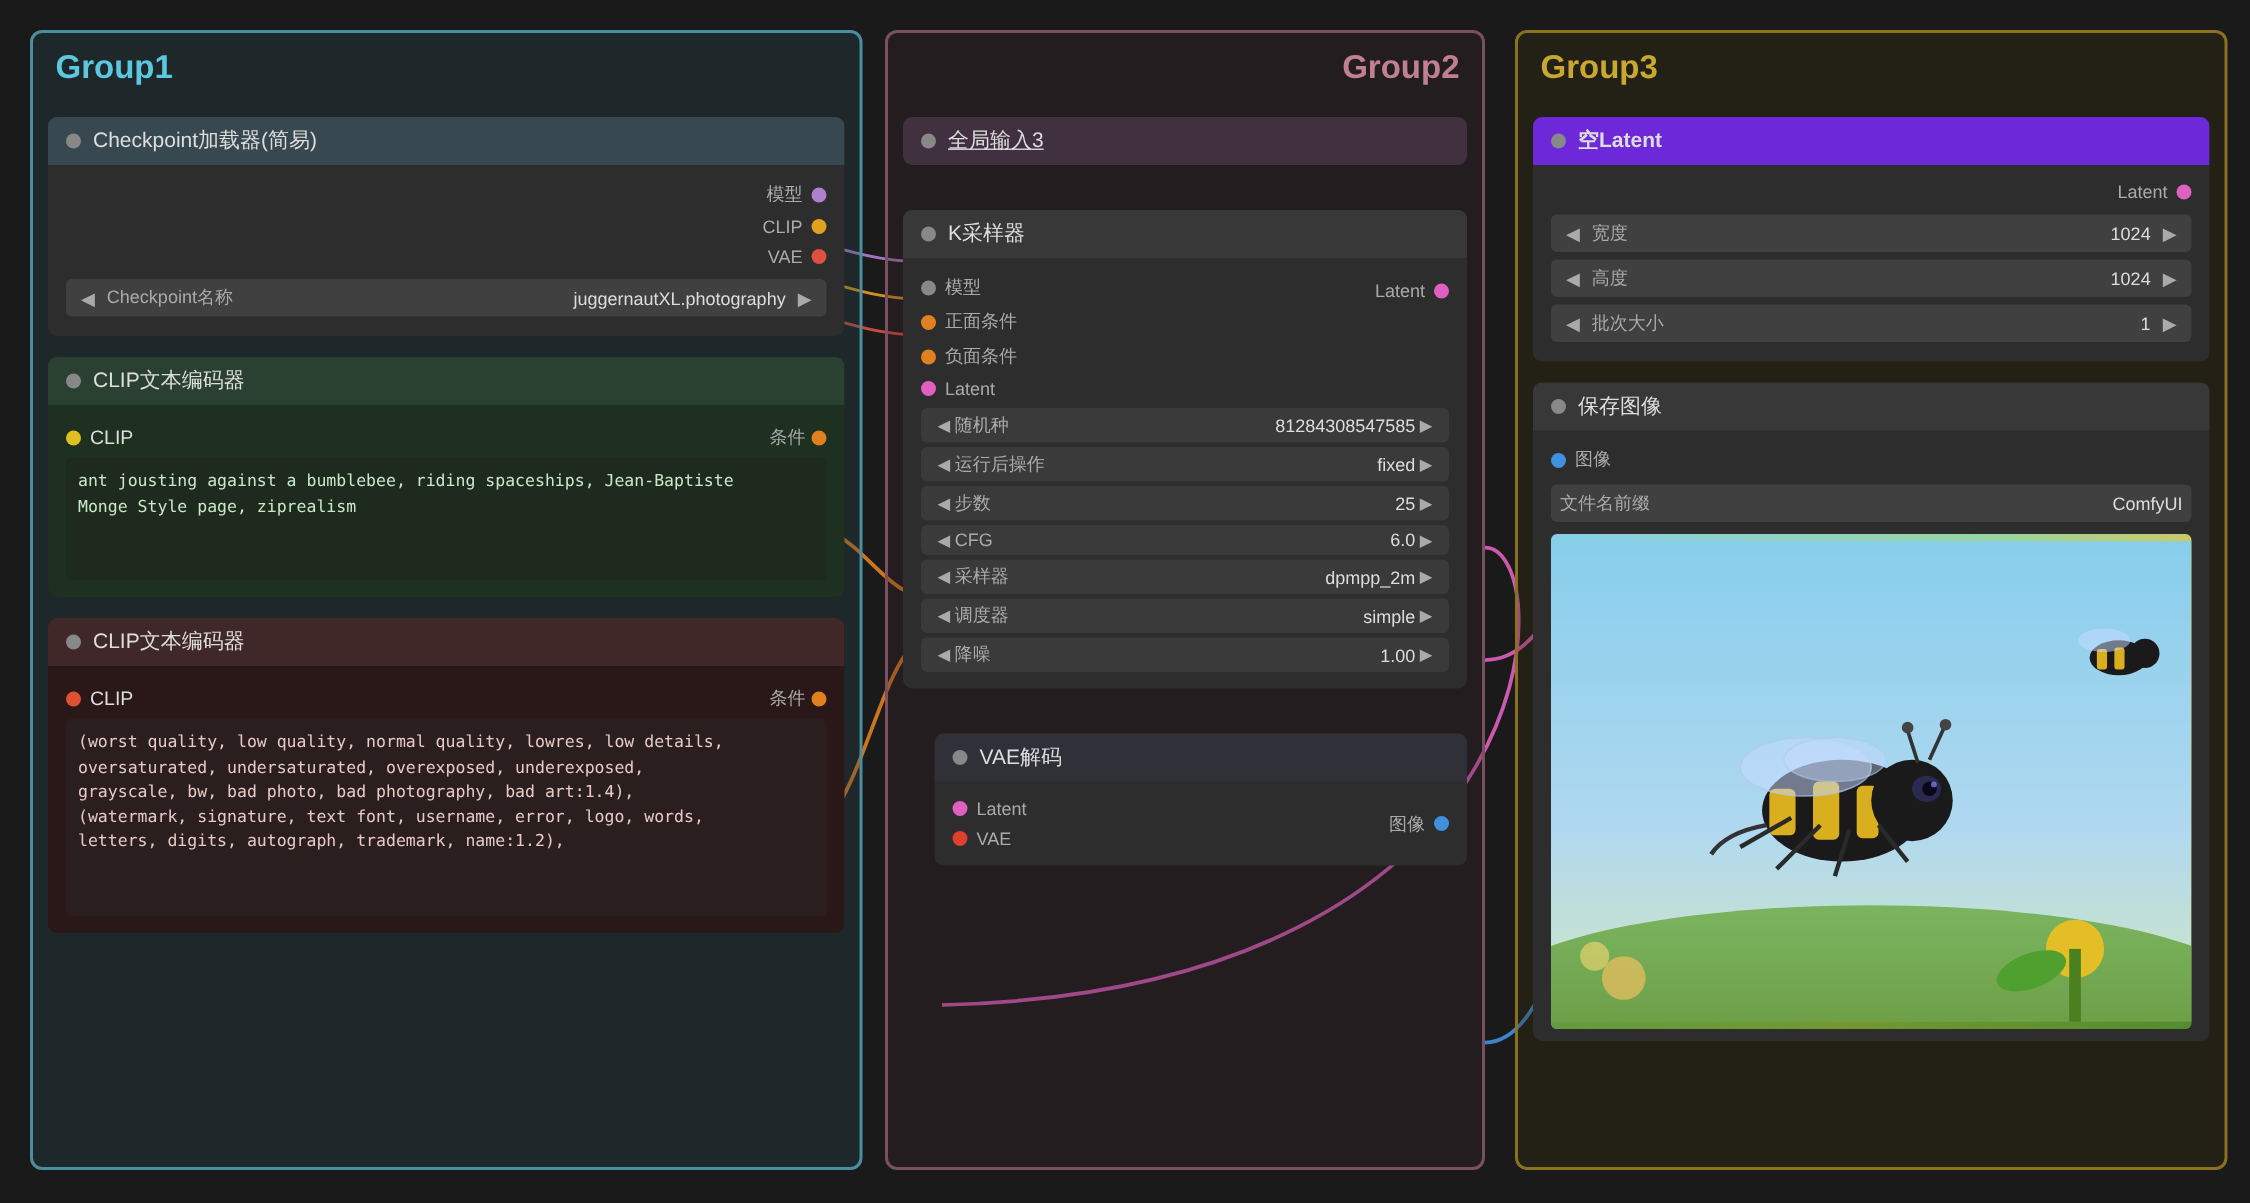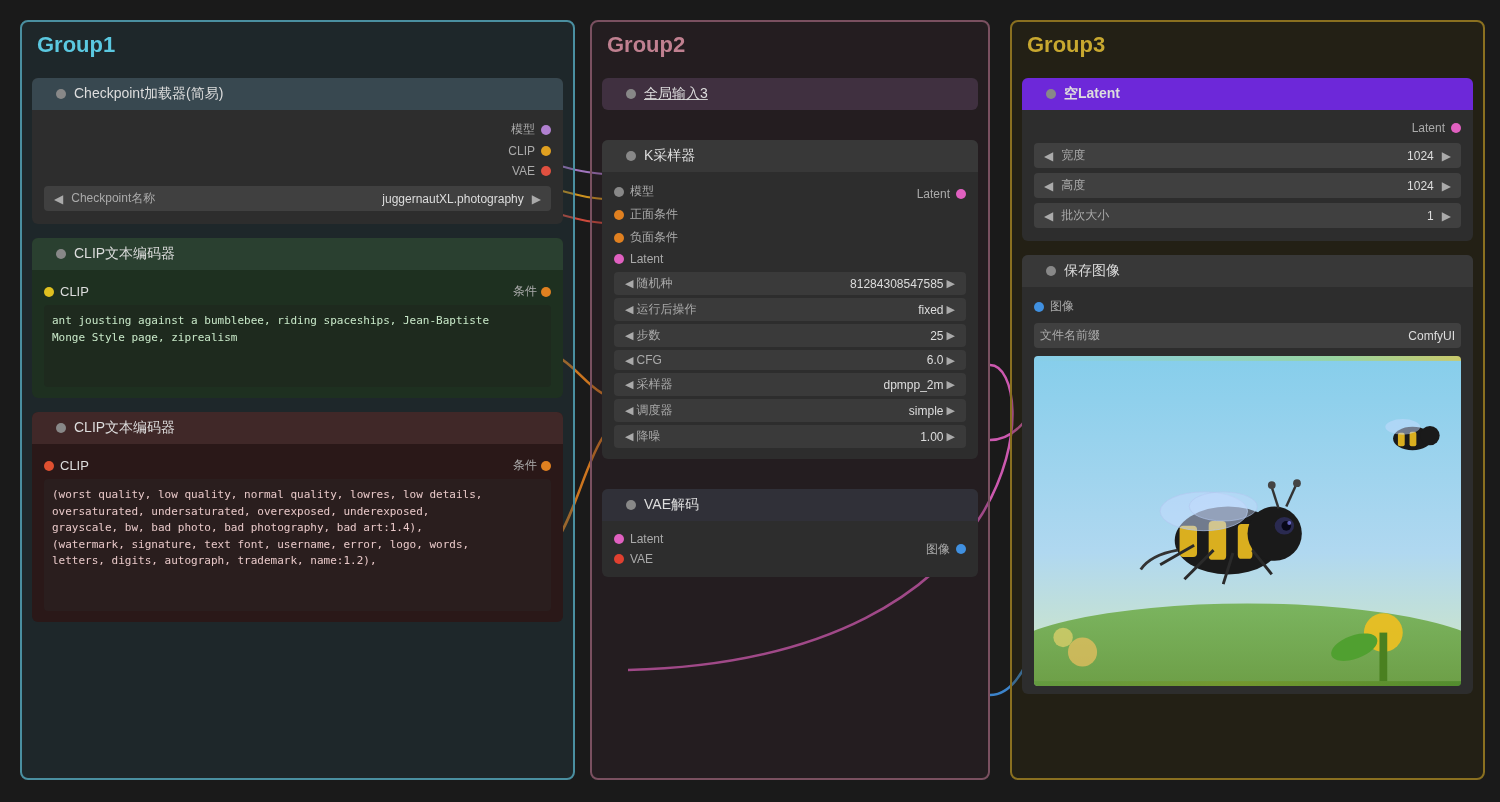--- a/index.html
+++ b/index.html
@@ -54,21 +54,21 @@
     
     #group2 {
       left: 590px;
       top: 20px;
       width: 400px;
       height: 760px;
       border: 2px solid #7a5060;
       background: rgba(60, 35, 45, 0.3);
       border-radius: 8px;
     }
-    #group2 .group-header { color: #c08090; }
+    #group2 .group-header { color: #c08090; text-align: right; }
 
     
     #group3 {
       left: 1010px;
       top: 20px;
       width: 475px;
       height: 760px;
       border: 2px solid #8a7020;
       background: rgba(55, 45, 10, 0.3);
       border-radius: 8px;
@@ -78,21 +78,21 @@
     
     .node {
       background: #2d2d2d;
       border-radius: 6px;
       margin-bottom: 14px;
       overflow: hidden;
     }
 
     .node-header {
       background: #3a3a3a;
-      padding: 7px 24px;
+      padding: 7px 12px;
       display: flex;
       align-items: center;
       gap: 8px;
       font-size: 14px;
       color: #ddd;
     }
 
     .node-dot {
       width: 10px;
       height: 10px;
@@ -445,21 +445,21 @@
           </div>
           <div class="param-row">
             <span class="p-arrow">◀</span>
             <span class="p-label">降噪</span>
             <span class="p-value">1.00</span>
             <span class="p-arrow">▶</span>
           </div>
         </div>
       </div>
 
-      <div class="node vae-decode-node" style="margin-top: 30px;">
+      <div class="node vae-decode-node" style="margin-top: 30px; margin-left: 21px;">
         <div class="node-header">
           <div class="node-dot"></div>
           <span>VAE解码</span>
         </div>
         <div class="node-body">
           <div style="display:flex; justify-content:space-between; align-items:center;">
             <div>
               <div class="connector-row left-align">
                 <div class="connector-dot" style="background:#e060c0"></div>
                 <span>Latent</span>

